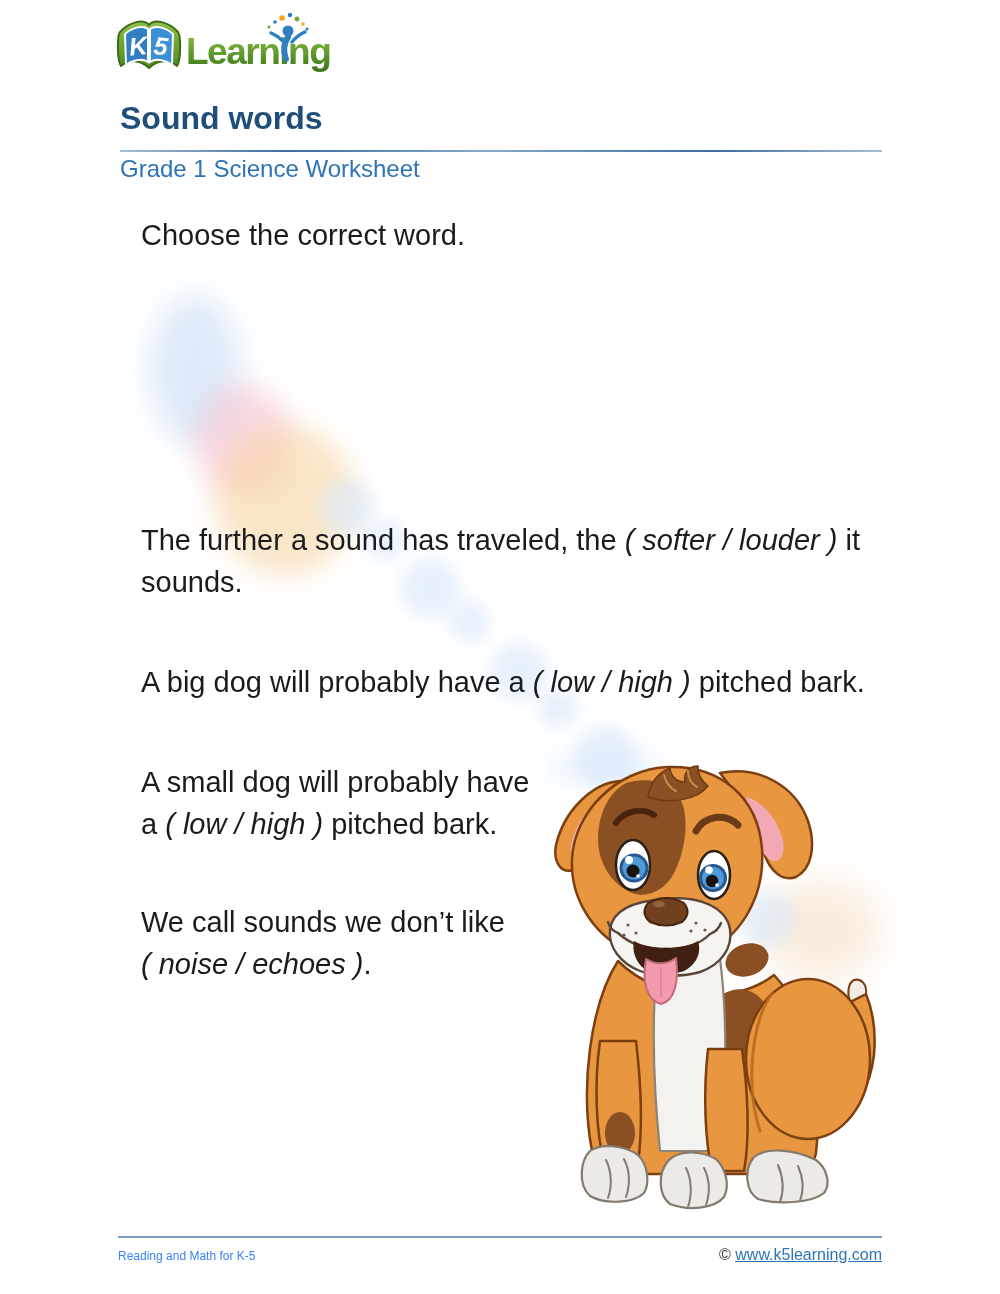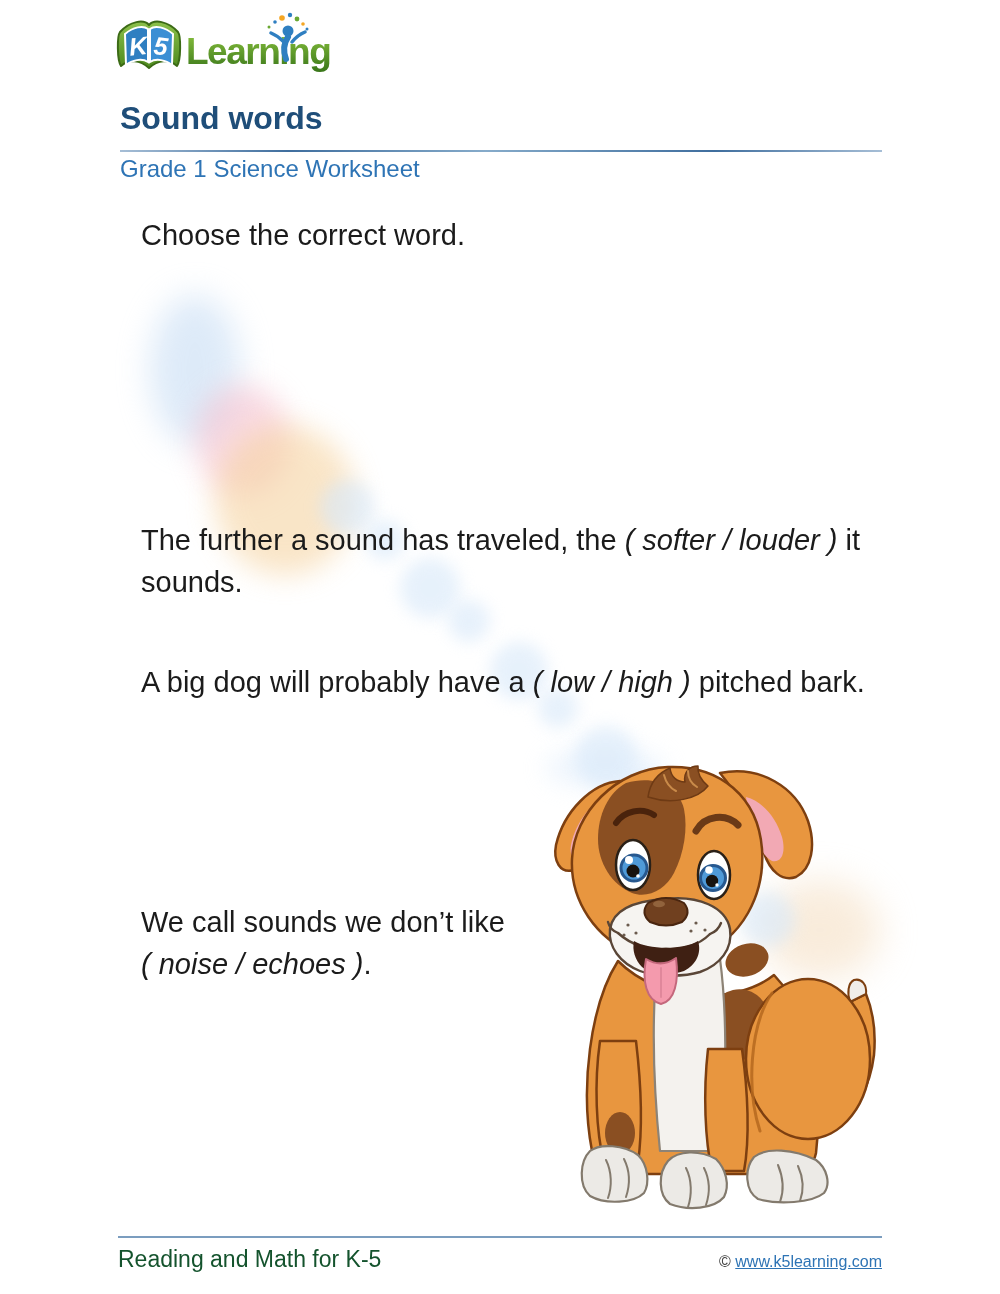--- a/index.html
+++ b/index.html
@@ -32,21 +32,21 @@
   #s5{top:761px;width:430px;}
   #s6{top:901px;width:430px;}
 
   
   .dog{position:absolute;left:540px;top:753px;z-index:1;}
 
   
   .footer{position:absolute;left:118px;top:1236px;width:764px;z-index:2;
           border-top:2px solid #7b9dbf;padding-top:8px;
           display:flex;justify-content:space-between;align-items:baseline;}
-  .footer-left{font-size:23px;color:#14532d;}
+  .footer-left{font-size:12px;color:#3b82f6;}
   .footer-right{font-size:16px;color:#3c3c3c;margin-left:35px;}
   .footer-right a{color:var(--link-color,#2e74b5);text-decoration:underline;}
 </style>
 </head>
 <body>
 
 <div class="page">
 
   <div class="wm">
     <div class="wm-blob" style="left:150px;top:295px;width:90px;height:150px;background:#bcd6f2;filter:blur(16px);opacity:.5;"></div>
@@ -108,20 +108,21 @@
   <p class="subtitle">Grade 1 Science Worksheet</p>
 
   <p class="ws-text" id="instruction">Choose the correct word.</p>
 
 
 
   <p class="ws-text" id="s4"><span>A big dog will probably have a </span><span class="choice-group"><span></span><span class="choice">( low / high )</span></span><span> pitched bark.</span></p>
 
   <p class="ws-text" id="s3"><span>The further a sound has traveled, the </span><span class="choice-group"><span></span><span class="choice">( softer / louder )</span></span><span> it sounds.</span></p>
 
+  <p class="ws-text" id="s5"><span>A small dog will probably have </span><span class="choice-group"><span>a </span><span class="choice">( low / high )</span></span><span> pitched bark.</span></p>
 
   <p class="ws-text" id="s6"><span>We call sounds we don’t like </span><span class="choice-group"><span></span><span class="choice">( noise / echoes )</span></span><span>.</span></p>
 
   <svg class="dog" width="350" height="460" viewBox="0 0 350 460">
     <g stroke-linejoin="round" stroke-linecap="round">
 
       <path d="M298,368 C316,358 330,334 334,302 C336,279 333,258 326,241 L310,249 C314,268 312,294 306,317 C302,333 296,347 288,358 Z" fill="#e8963f" stroke="#7d3f10" stroke-width="2.5"></path>
       <path d="M310,249 L326,241 C327,232 322,225 314,227 C308,230 307,240 310,249 Z" fill="#f0ede9" stroke="#7d3f10" stroke-width="2"></path>
       <ellipse cx="316" cy="310" rx="12" ry="17" fill="#8a4f22" transform="rotate(-8 316 310)"></ellipse>
 

